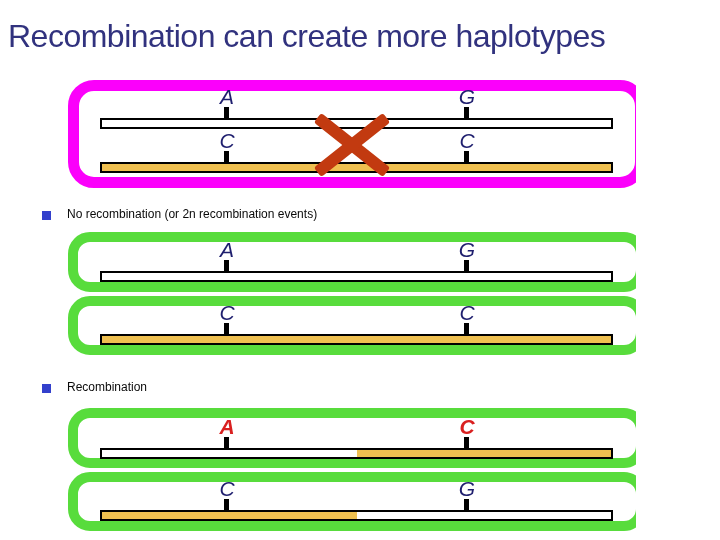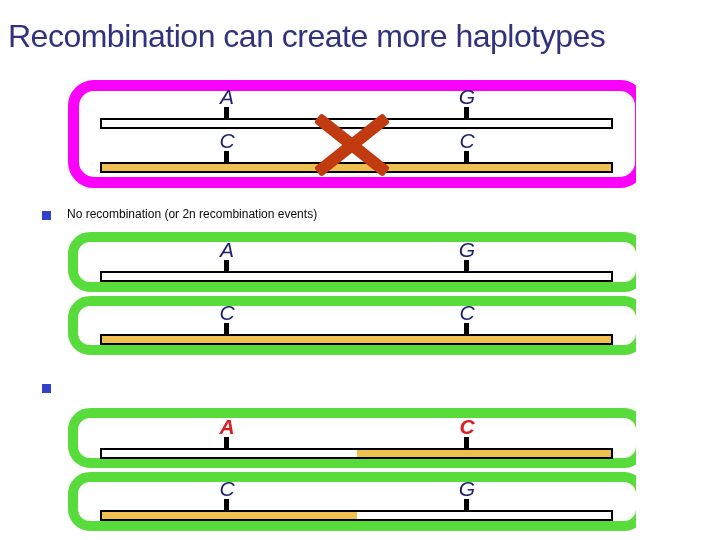--- a/index.html
+++ b/index.html
@@ -102,20 +102,21 @@
   <div class="box green g2"></div>
   <div class="hap r2">
     <span class="allele pos-l">C</span>
     <span class="allele pos-r">C</span>
     <span class="tick pos-l"></span>
     <span class="tick pos-r"></span>
     <div class="bar tan"></div>
   </div>
 
   <div class="bullet-sq b2"></div>
+  <div class="bullet-text b2">Recombination</div>
 
   <div class="box green g3"></div>
   <div class="hap r3">
     <span class="allele pos-l red">A</span>
     <span class="allele pos-r red">C</span>
     <span class="tick pos-l"></span>
     <span class="tick pos-r"></span>
     <div class="bar split-wt"></div>
   </div>
 

